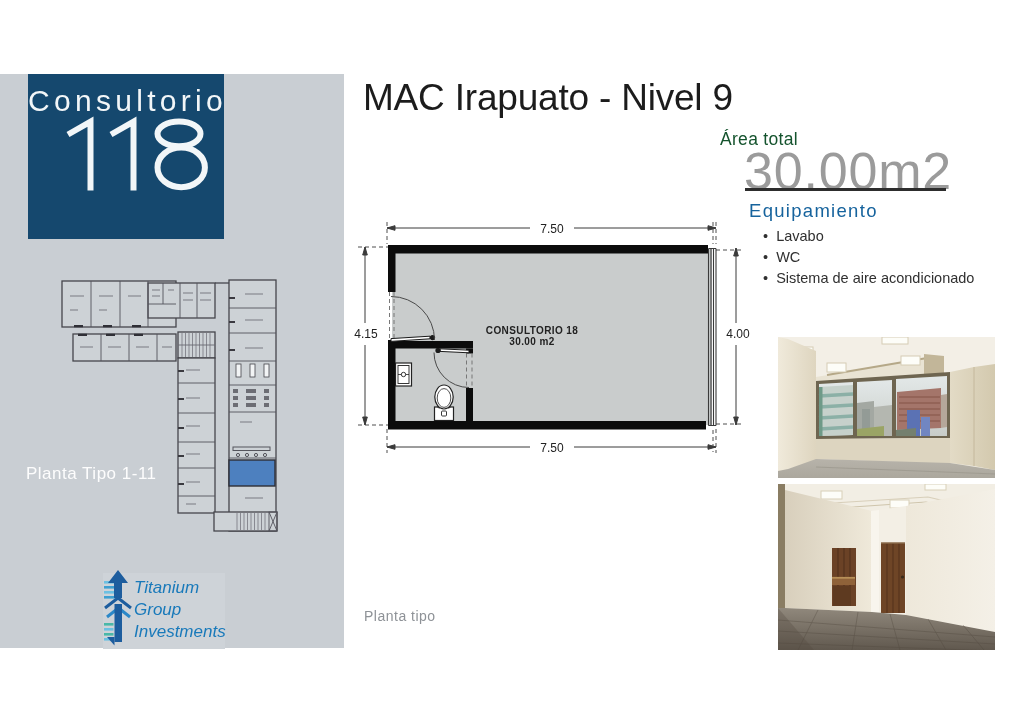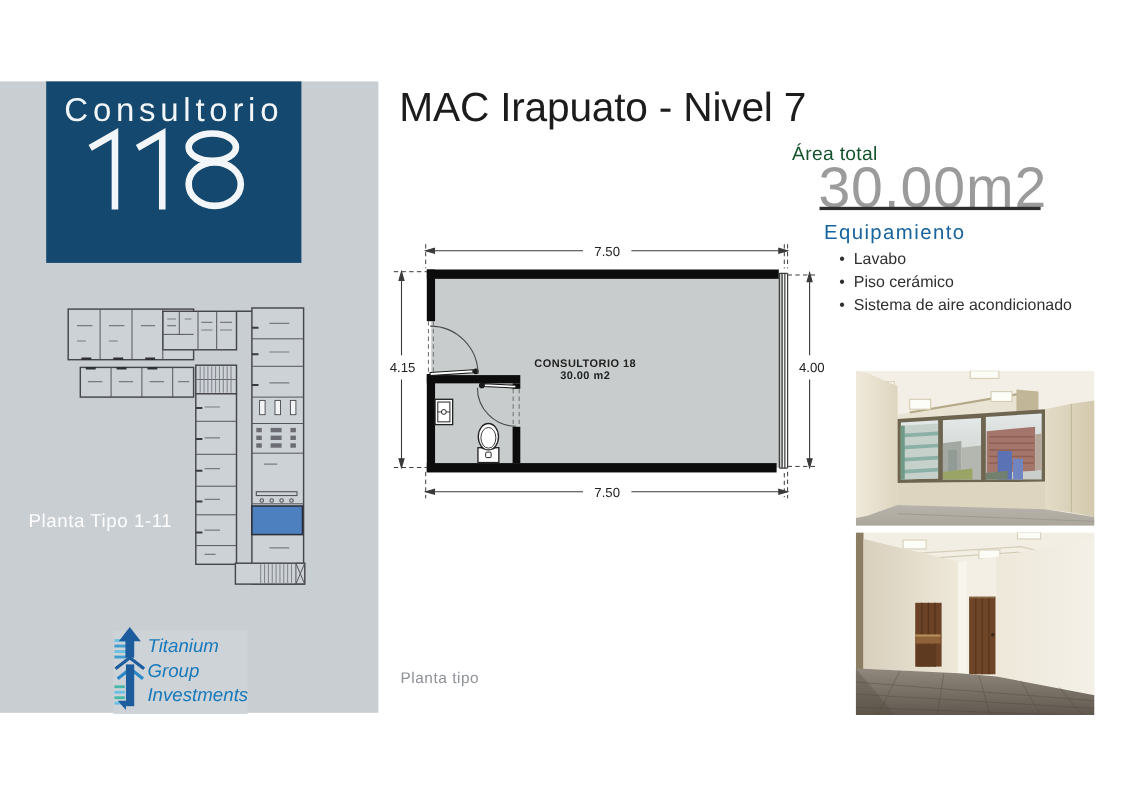--- a/index.html
+++ b/index.html
@@ -5,21 +5,21 @@
 <style>
   html,body{margin:0;padding:0;}
   body{width:1024px;height:724px;background:#fff;font-family:"Liberation Sans",sans-serif;position:relative;overflow:hidden;}
   .abs{position:absolute;}
 </style>
 </head>
 <body>
 
 <div class="abs" style="left:0;top:74px;width:344px;height:574px;background:#c9ced3;"></div>
 
-<div class="abs" style="left:42px;top:74px;width:232px;height:165px;background:#15486e;color:#fff;text-align:center;">
+<div class="abs" style="left:28px;top:74px;width:196px;height:165px;background:#15486e;color:#fff;text-align:left;">
 
   <div class="abs" style="left:0;top:11.5px;width:232px;font-size:30px;line-height:1;letter-spacing:4.3px;color:#f2f6f8;font-weight:400;">Consultorio</div>
 
   <svg class="abs" style="left:0;top:0;" width="232" height="165" viewBox="0 0 232 165">
     <g stroke="#f2f6f8" stroke-width="6" fill="none">
       <path d="M40 60.5 L62.5 47.6 L62.5 116.5"></path>
       <path d="M83 60.5 L105.5 47.6 L105.5 116.5"></path>
       <ellipse cx="151" cy="59.8" rx="21.5" ry="12.4"></ellipse>
       <ellipse cx="153.2" cy="93.4" rx="23.7" ry="19.8"></ellipse>
     </g>
@@ -130,33 +130,33 @@
     <rect x="2" y="55" width="9.5" height="2.6" fill="#49b8a8"></rect>
     <rect x="2" y="60" width="9.5" height="2.6" fill="#6cc0e2"></rect>
     <rect x="2" y="65" width="9.5" height="2.6" fill="#49b8a8"></rect>
     <rect x="2" y="70" width="9.5" height="2.6" fill="#6cc0e2"></rect>
     <polygon points="12.5,77.5 5,69 12.5,69" fill="#1d5d9e"></polygon>
   </g>
 </svg>
 
 <div class="abs" style="left:134px;top:577px;font-size:17px;line-height:22px;color:#1879ba;font-style:italic;">Titanium<br>Group<br>Investments</div>
 
-<div class="abs" style="left:363px;top:77px;font-size:37px;color:#1c1c1c;letter-spacing:-0.2px;">MAC Irapuato - Nivel 7</div>
+<div class="abs" style="left:363px;top:77px;font-size:37px;color:#1c1c1c;letter-spacing:-0.2px;">MAC Irapuato - Nivel 9</div>
 
 <div class="abs" style="left:720px;top:129px;font-size:17.5px;color:#14532d;letter-spacing:0.3px;">Área total</div>
 
 <div class="abs" style="left:744px;top:141px;font-size:52px;color:#9b9b9b;letter-spacing:0.8px;">30.00m2</div>
 
 <div class="abs" style="left:745px;top:188px;width:201px;height:2.5px;background:#2d2d2d;"></div>
 
 <div class="abs" style="left:749px;top:200px;font-size:18.5px;color:#16639d;letter-spacing:1.3px;">Equipamiento</div>
 
 <div class="abs" style="left:763px;top:226px;font-size:14.5px;color:#303030;line-height:21px;">
   <div>•&nbsp; Lavabo</div>
-  <div>•&nbsp; Piso cerámico</div>
+  <div>•&nbsp; WC</div>
   <div>•&nbsp; Sistema de aire acondicionado</div>
 </div>
 
 <div class="abs" style="left:364px;top:608px;font-size:14px;color:#8e9297;letter-spacing:0.5px;">Planta tipo</div>
 
 <svg class="abs" style="left:350px;top:215px;" width="410" height="250" viewBox="0 0 410 250">
 
   <rect x="42" y="34" width="320" height="176" fill="#c9cccc"></rect>
 
   <rect x="38" y="30" width="320" height="8.5" fill="#0c0c0c"></rect>

